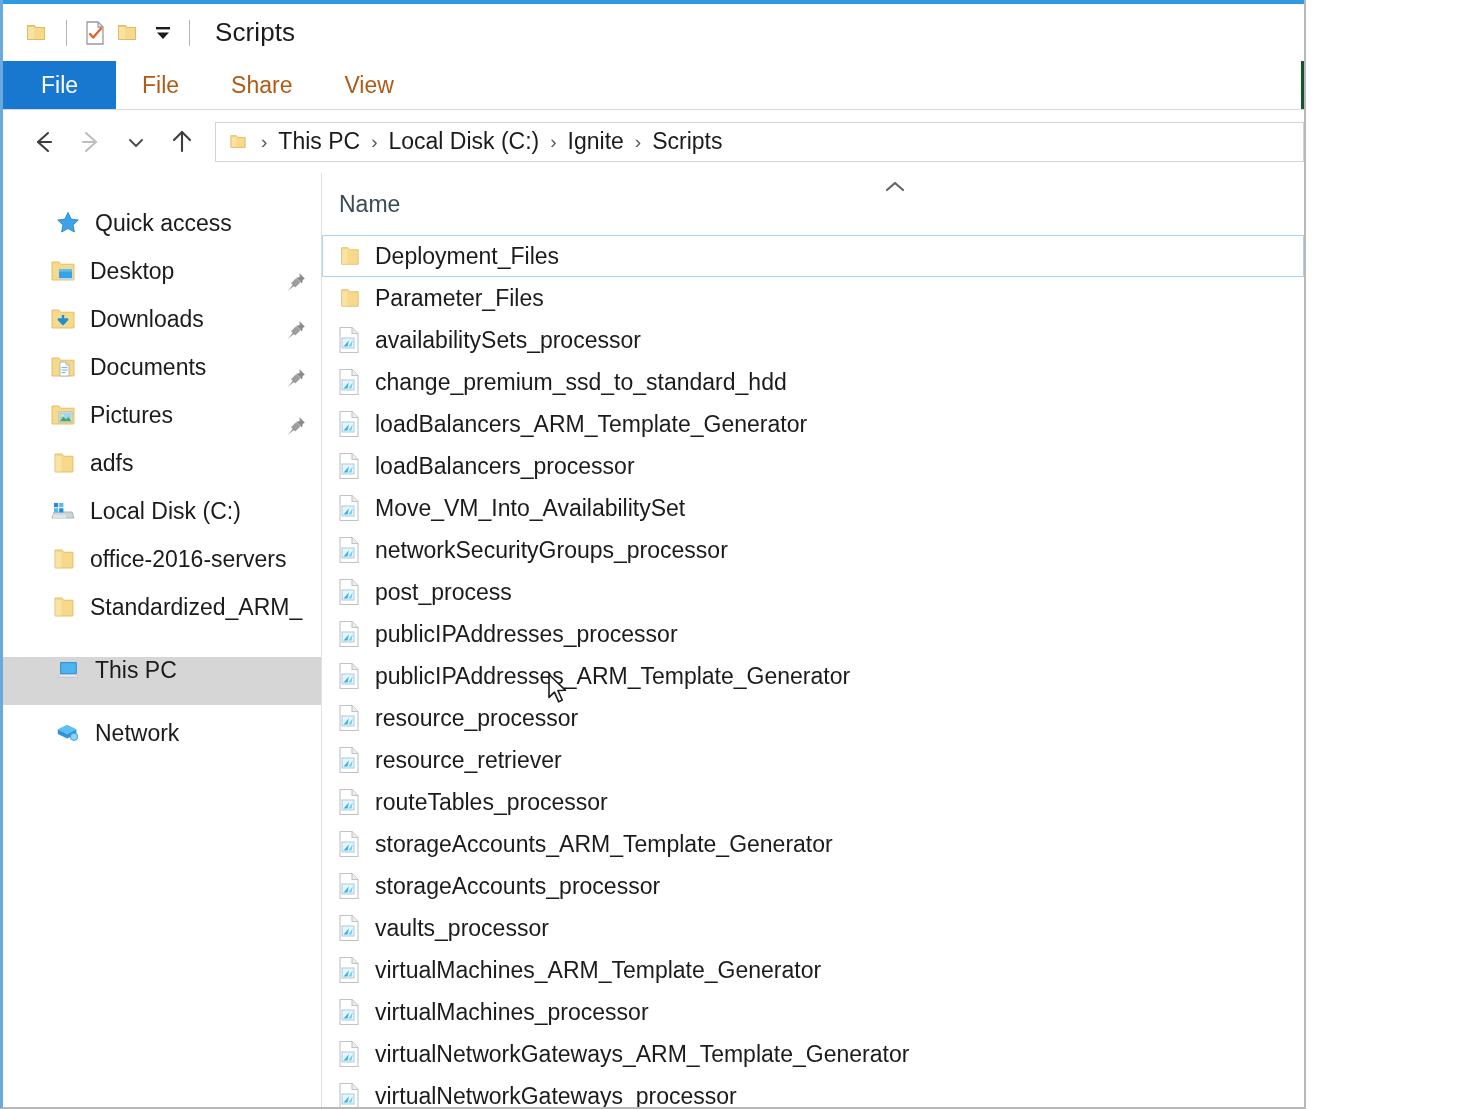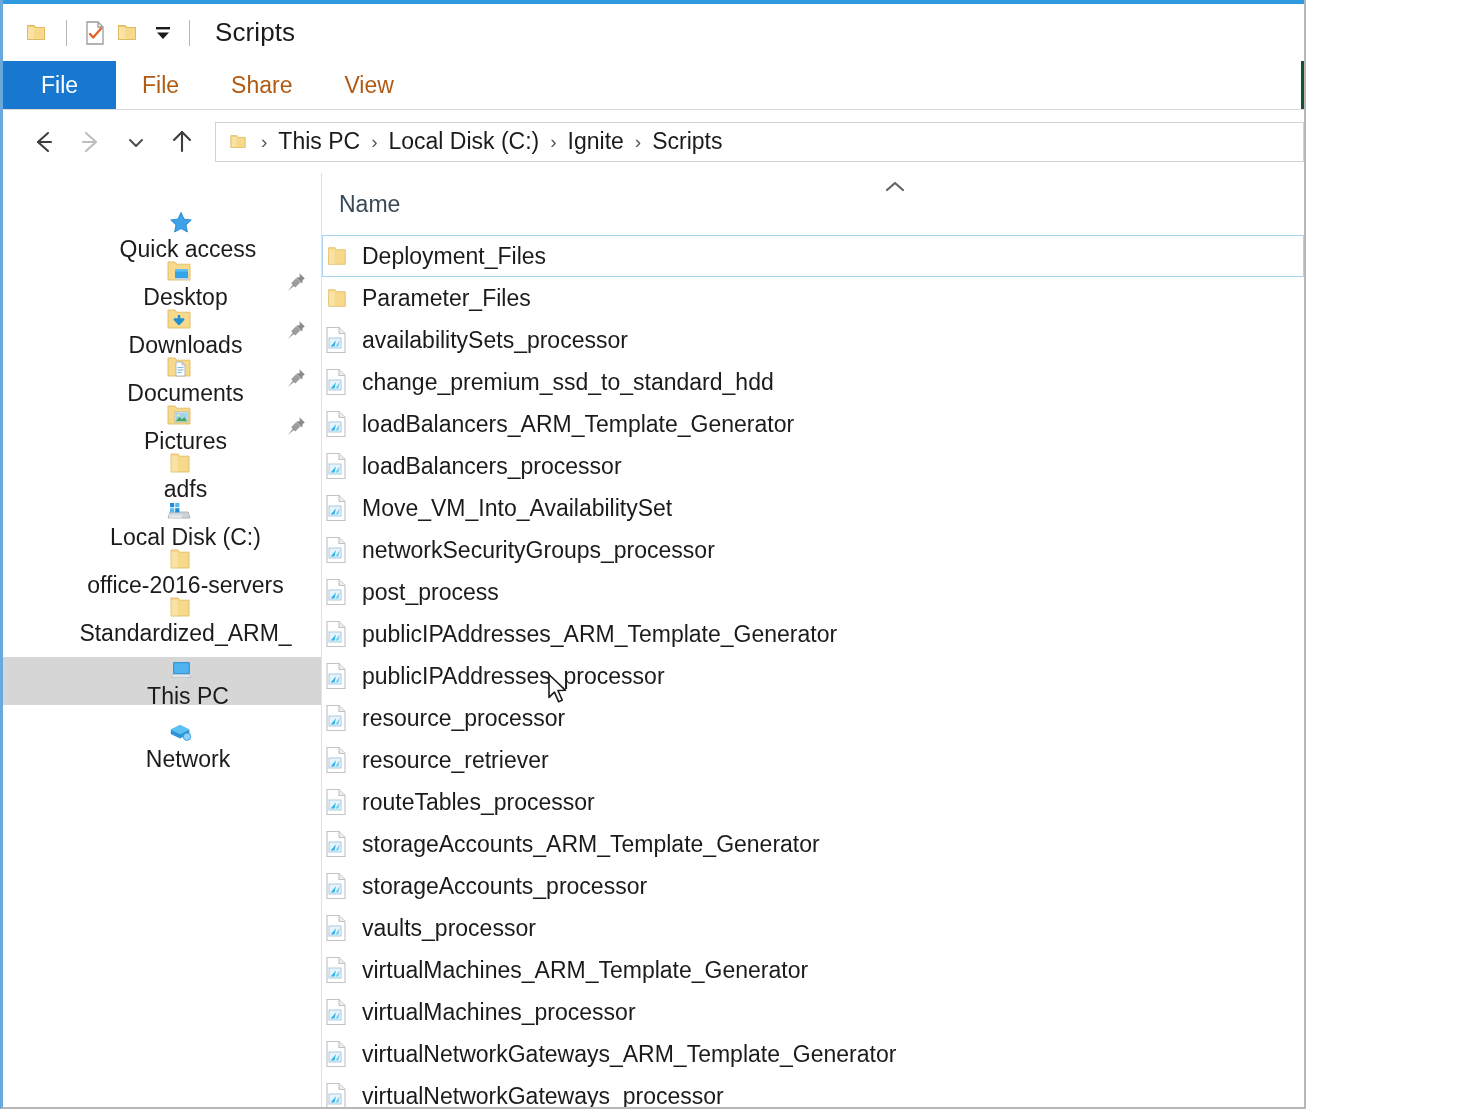--- a/index.html
+++ b/index.html
@@ -164,24 +164,22 @@
     overflow: hidden;
   }
   #navlist {
     position: absolute;
     left: 0; right: 0;
     top: 37px;
   }
   .nav-item {
     height: 48px;
     display: flex;
-    align-items: center;
     position: relative;
     box-sizing: border-box;
-    flex-direction: column;
   }
   .nav-item.selected {
     background: #d6d6d6;
   }
   .nav-icon {
     width: 26px;
     height: 26px;
     flex: none;
     display: flex;
     align-items: center;
@@ -232,20 +230,21 @@
   #filelist {
     position: absolute;
     left: 0; right: 0;
     top: 62px;
     bottom: 0;
   }
   .frow {
     height: 42px;
     display: flex;
     align-items: center;
+    padding-left: 13px;
     box-sizing: border-box;
     border: 1px solid transparent;
     margin-right: 0;
   }
   .frow.focused {
     border: 1px solid #a9d3f2;
     background: #ffffff;
   }
   .ficon {
     width: 26px;
@@ -655,34 +654,34 @@
         <div class="frow">
           <span class="ficon">
             <svg width="24" height="28" viewBox="0 0 24 28">
               <path d="M3 1.5h12l6 6v19H3z" fill="#ffffff" stroke="#c2c2c2" stroke-width="1.1"></path>
               <path d="M15 1.5v6h6" fill="#ededed" stroke="#c2c2c2" stroke-width="1.1"></path>
               <rect x="5" y="12" width="12" height="10" fill="#e8f4fb" stroke="#9ec8dd" stroke-width="0.9"></rect>
               <path d="M6.6 20.6l5.4-6.4-1.5 6.4z" fill="#31b1e8"></path>
               <path d="M11.4 20.6l4.3-6.4-1.2 6.4z" fill="#6fcdf2"></path>
             </svg>
           </span>
+          <span class="fname">publicIPAddresses_processor</span>
+        </div>
+
+        <div class="frow">
+          <span class="ficon">
+            <svg width="24" height="28" viewBox="0 0 24 28">
+              <path d="M3 1.5h12l6 6v19H3z" fill="#ffffff" stroke="#c2c2c2" stroke-width="1.1"></path>
+              <path d="M15 1.5v6h6" fill="#ededed" stroke="#c2c2c2" stroke-width="1.1"></path>
+              <rect x="5" y="12" width="12" height="10" fill="#e8f4fb" stroke="#9ec8dd" stroke-width="0.9"></rect>
+              <path d="M6.6 20.6l5.4-6.4-1.5 6.4z" fill="#31b1e8"></path>
+              <path d="M11.4 20.6l4.3-6.4-1.2 6.4z" fill="#6fcdf2"></path>
+            </svg>
+          </span>
           <span class="fname">publicIPAddresses_ARM_Template_Generator</span>
-        </div>
-
-        <div class="frow">
-          <span class="ficon">
-            <svg width="24" height="28" viewBox="0 0 24 28">
-              <path d="M3 1.5h12l6 6v19H3z" fill="#ffffff" stroke="#c2c2c2" stroke-width="1.1"></path>
-              <path d="M15 1.5v6h6" fill="#ededed" stroke="#c2c2c2" stroke-width="1.1"></path>
-              <rect x="5" y="12" width="12" height="10" fill="#e8f4fb" stroke="#9ec8dd" stroke-width="0.9"></rect>
-              <path d="M6.6 20.6l5.4-6.4-1.5 6.4z" fill="#31b1e8"></path>
-              <path d="M11.4 20.6l4.3-6.4-1.2 6.4z" fill="#6fcdf2"></path>
-            </svg>
-          </span>
-          <span class="fname">publicIPAddresses_processor</span>
         </div>
 
         <div class="frow">
           <span class="ficon">
             <svg width="24" height="28" viewBox="0 0 24 28">
               <path d="M3 1.5h12l6 6v19H3z" fill="#ffffff" stroke="#c2c2c2" stroke-width="1.1"></path>
               <path d="M15 1.5v6h6" fill="#ededed" stroke="#c2c2c2" stroke-width="1.1"></path>
               <rect x="5" y="12" width="12" height="10" fill="#e8f4fb" stroke="#9ec8dd" stroke-width="0.9"></rect>
               <path d="M6.6 20.6l5.4-6.4-1.5 6.4z" fill="#31b1e8"></path>
               <path d="M11.4 20.6l4.3-6.4-1.2 6.4z" fill="#6fcdf2"></path>

